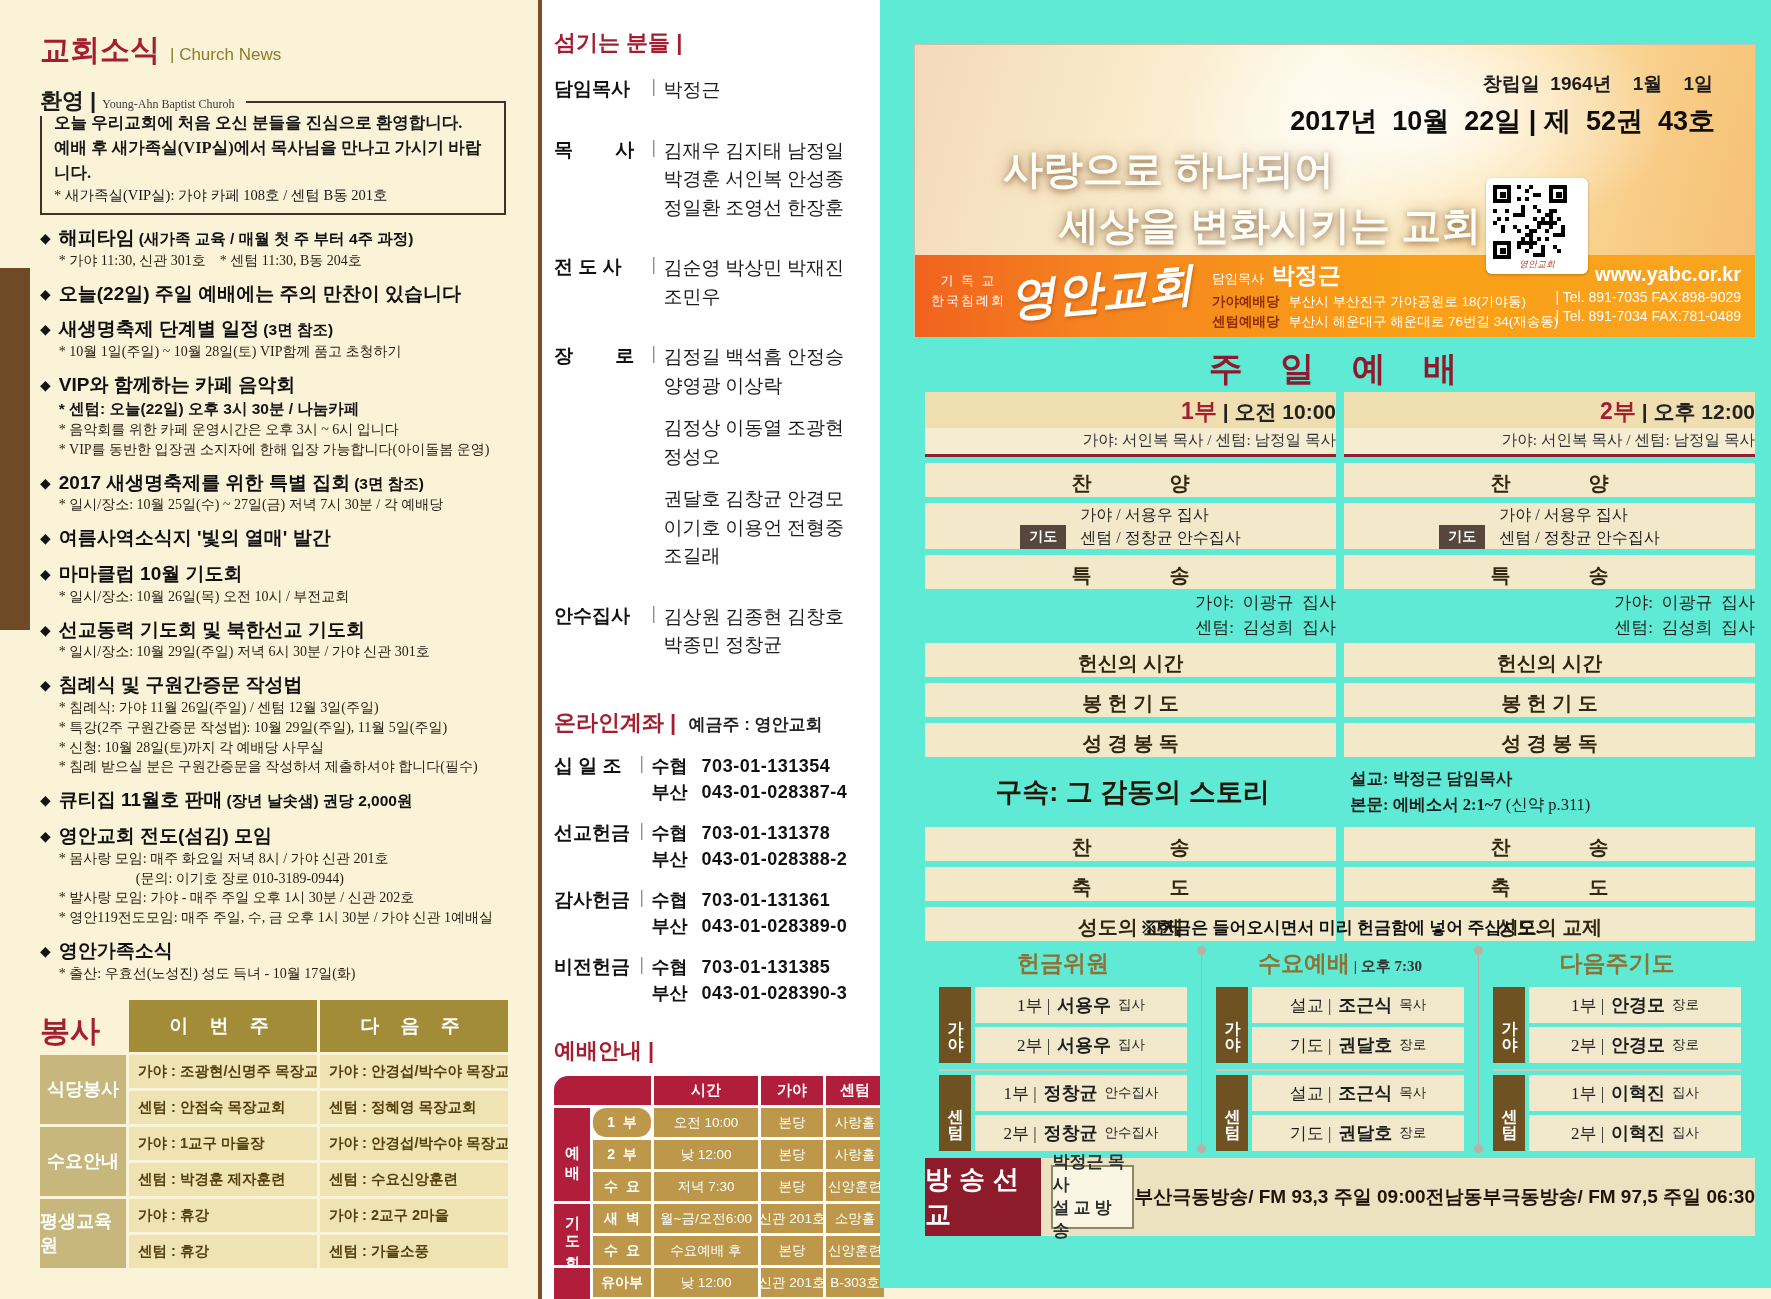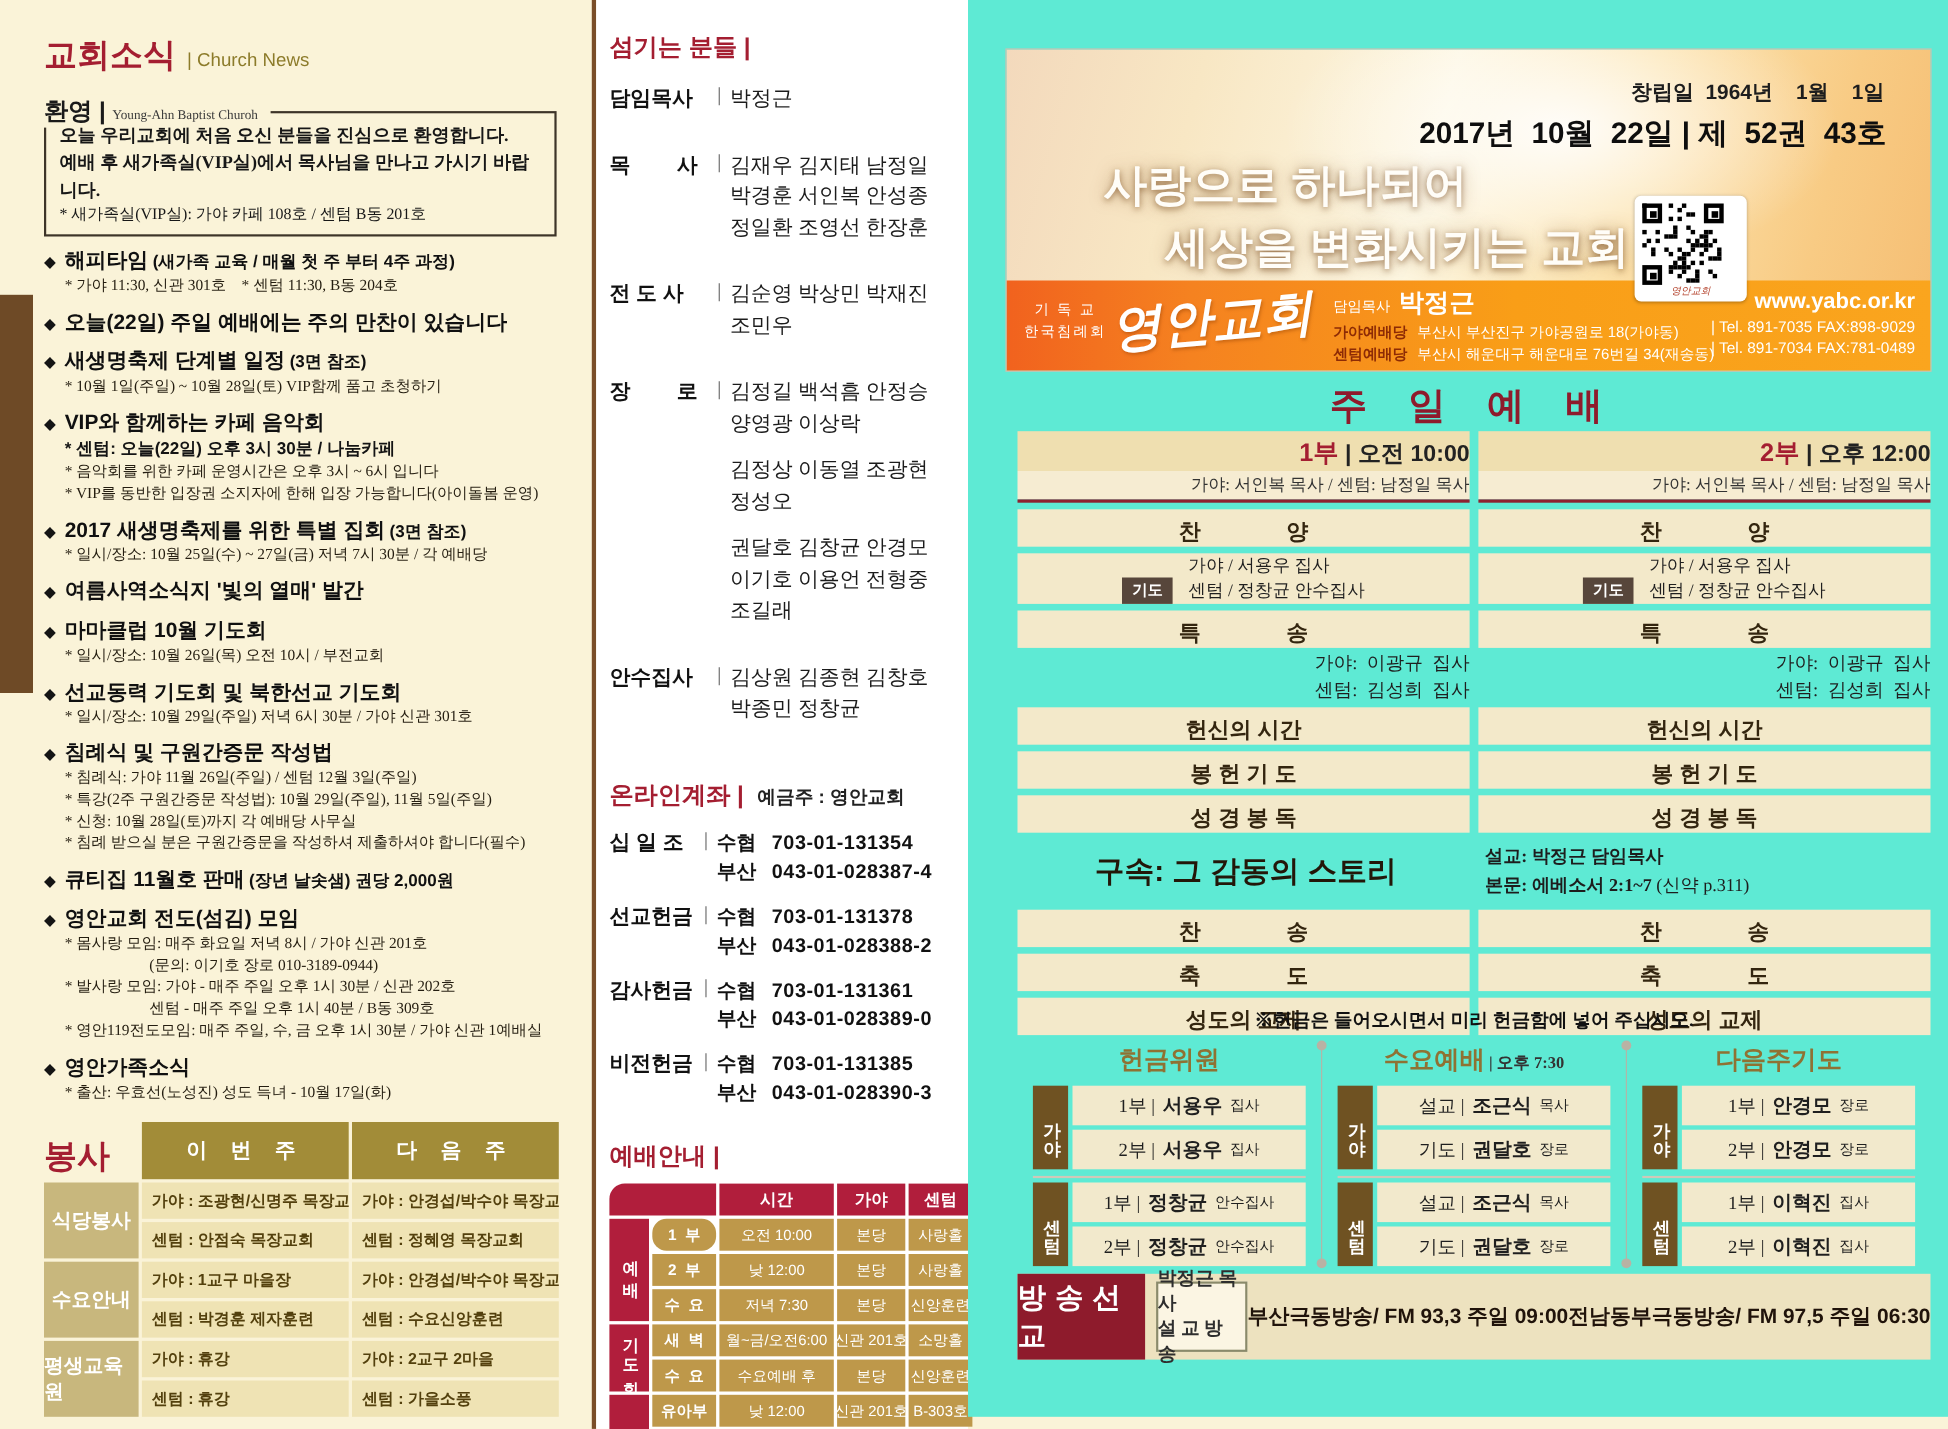--- a/index.html
+++ b/index.html
@@ -246,21 +246,20 @@
             <div class="news-title">큐티집 11월호 판매<span class="news-suffix">(장년 날솟샘) 권당 2,000원</span></div>
           </div>
         </div>
         <div class="news-item">
           <span class="diamond sans">◆</span>
           <div class="news-body">
             <div class="news-title">영안교회 전도(섬김) 모임</div>
             <div class="news-detail">* 몸사랑 모임: 매주 화요일 저녁 8시 / 가야 신관 201호</div>
             <div class="news-detail">                      (문의: 이기호 장로 010-3189-0944)</div>
             <div class="news-detail">* 발사랑 모임: 가야 - 매주 주일 오후 1시 30분 / 신관 202호</div>
-            <div class="news-detail">                      센텀 - 매주 주일 오후 1시 40분 / B동 309호</div>
             <div class="news-detail">* 영안119전도모임: 매주 주일, 수, 금 오후 1시 30분 / 가야 신관 1예배실</div>
           </div>
         </div>
         <div class="news-item">
           <span class="diamond sans">◆</span>
           <div class="news-body">
             <div class="news-title">영안가족소식</div>
             <div class="news-detail">* 출산: 우효선(노성진) 성도 득녀 - 10월 17일(화)</div>
           </div>
         </div>

